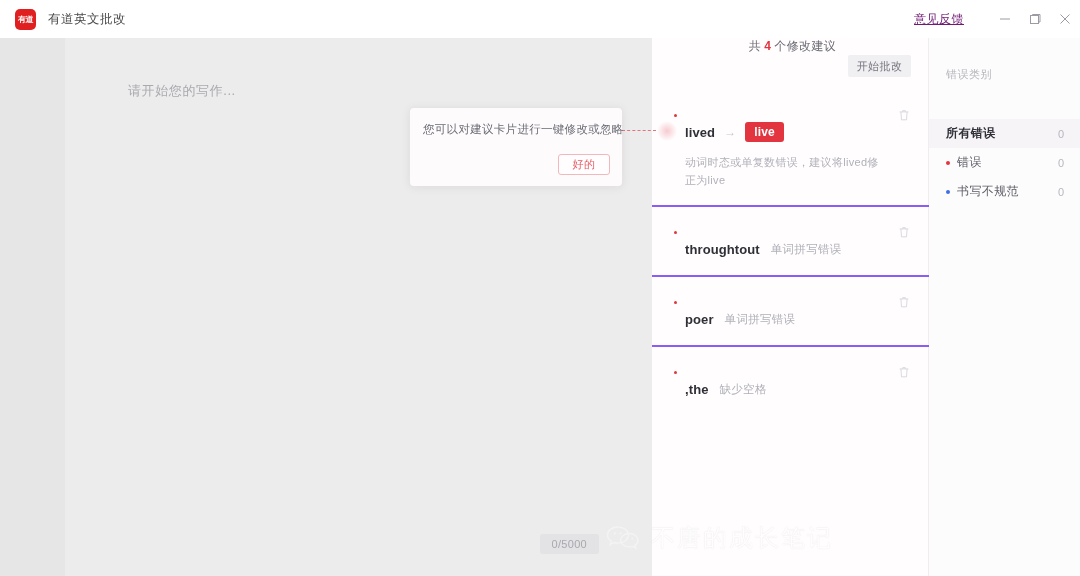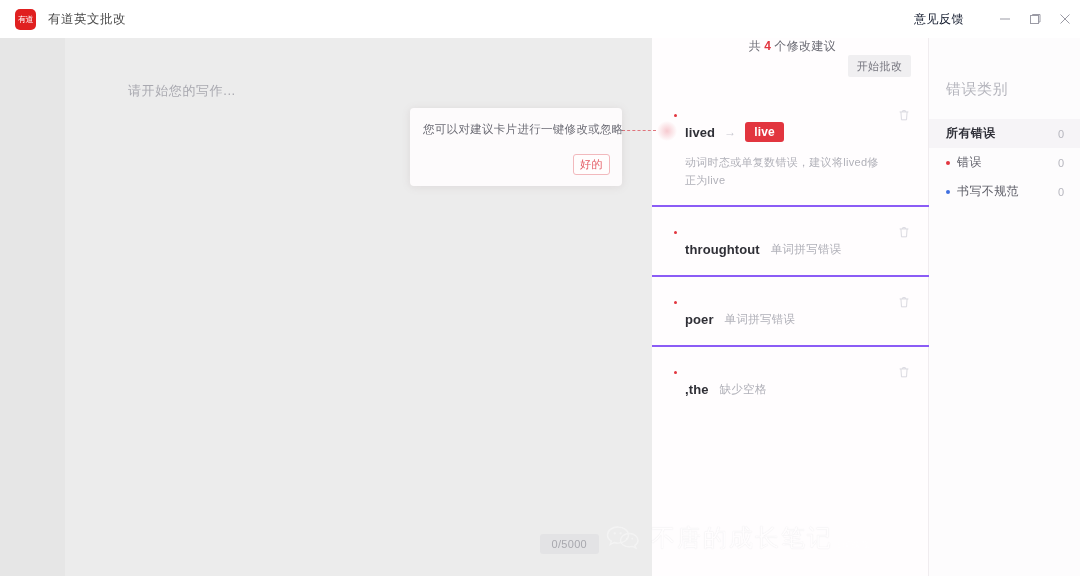--- a/index.html
+++ b/index.html
@@ -36,42 +36,43 @@
   }
   .logo-badge {
     width: 21px; height: 21px;
     border-radius: 5px;
     background: #e02020;
     color: #ffffff;
     font-size: 8px;
     line-height: 21px;
     text-align: center;
     letter-spacing: -0.5px;
-    font-weight: normal;
+    font-weight: bold;
     overflow: hidden;
     white-space: nowrap;
   }
   .app-title {
     margin-left: 12px;
     font-size: 12.5px;
     color: #4a4a4a;
     letter-spacing: 0.5px;
   }
   .titlebar-right {
     margin-left: auto;
     display: flex;
     align-items: center;
     height: 38px;
   }
   .feedback-link {
     font-size: 12px;
-    color: #0f172a;
+    color: #701a75;
     margin-right: 26px;
     cursor: pointer;
     letter-spacing: 0.5px;
+    text-decoration: underline;
   }
   .win-btn {
     width: 30px; height: 38px;
     display: flex;
     align-items: center;
     justify-content: center;
     cursor: pointer;
     color: #9b9ba5;
   }
   .win-btn svg { display: block; }
@@ -122,21 +123,21 @@
     position: absolute;
     left: 13px; top: 14px;
     font-size: 11.5px;
     color: #6b6b74;
     letter-spacing: 0.3px;
     white-space: nowrap;
   }
   .coach-ok {
     position: absolute;
     right: 12px; bottom: 11px;
-    width: 37px; height: 21px;
+    width: 52px; height: 21px;
     border: 1px solid #f2b9bd;
     border-radius: 3px;
     background: #fffdfd;
     color: #e35b64;
     font-size: 11px;
     line-height: 19px;
     text-align: center;
     cursor: pointer;
     letter-spacing: 0.5px;
     font-family: inherit;
@@ -277,22 +278,22 @@
 
   
   .cat-panel {
     position: absolute;
     left: 929px; top: 38px;
     width: 151px; height: 538px;
     background: #fdfcfd;
   }
   .cat-title {
     position: absolute;
-    left: 17px; top: 42px;
-    font-size: 15px;
+    left: 17px; top: 29px;
+    font-size: 11px;
     color: #b5b5bd;
     letter-spacing: 0.5px;
     font-family: Liberation Serif, serif;
   }
   .cat-list {
     position: absolute;
     left: 0; top: 81px;
     width: 151px;
     text-align: right;
   }

